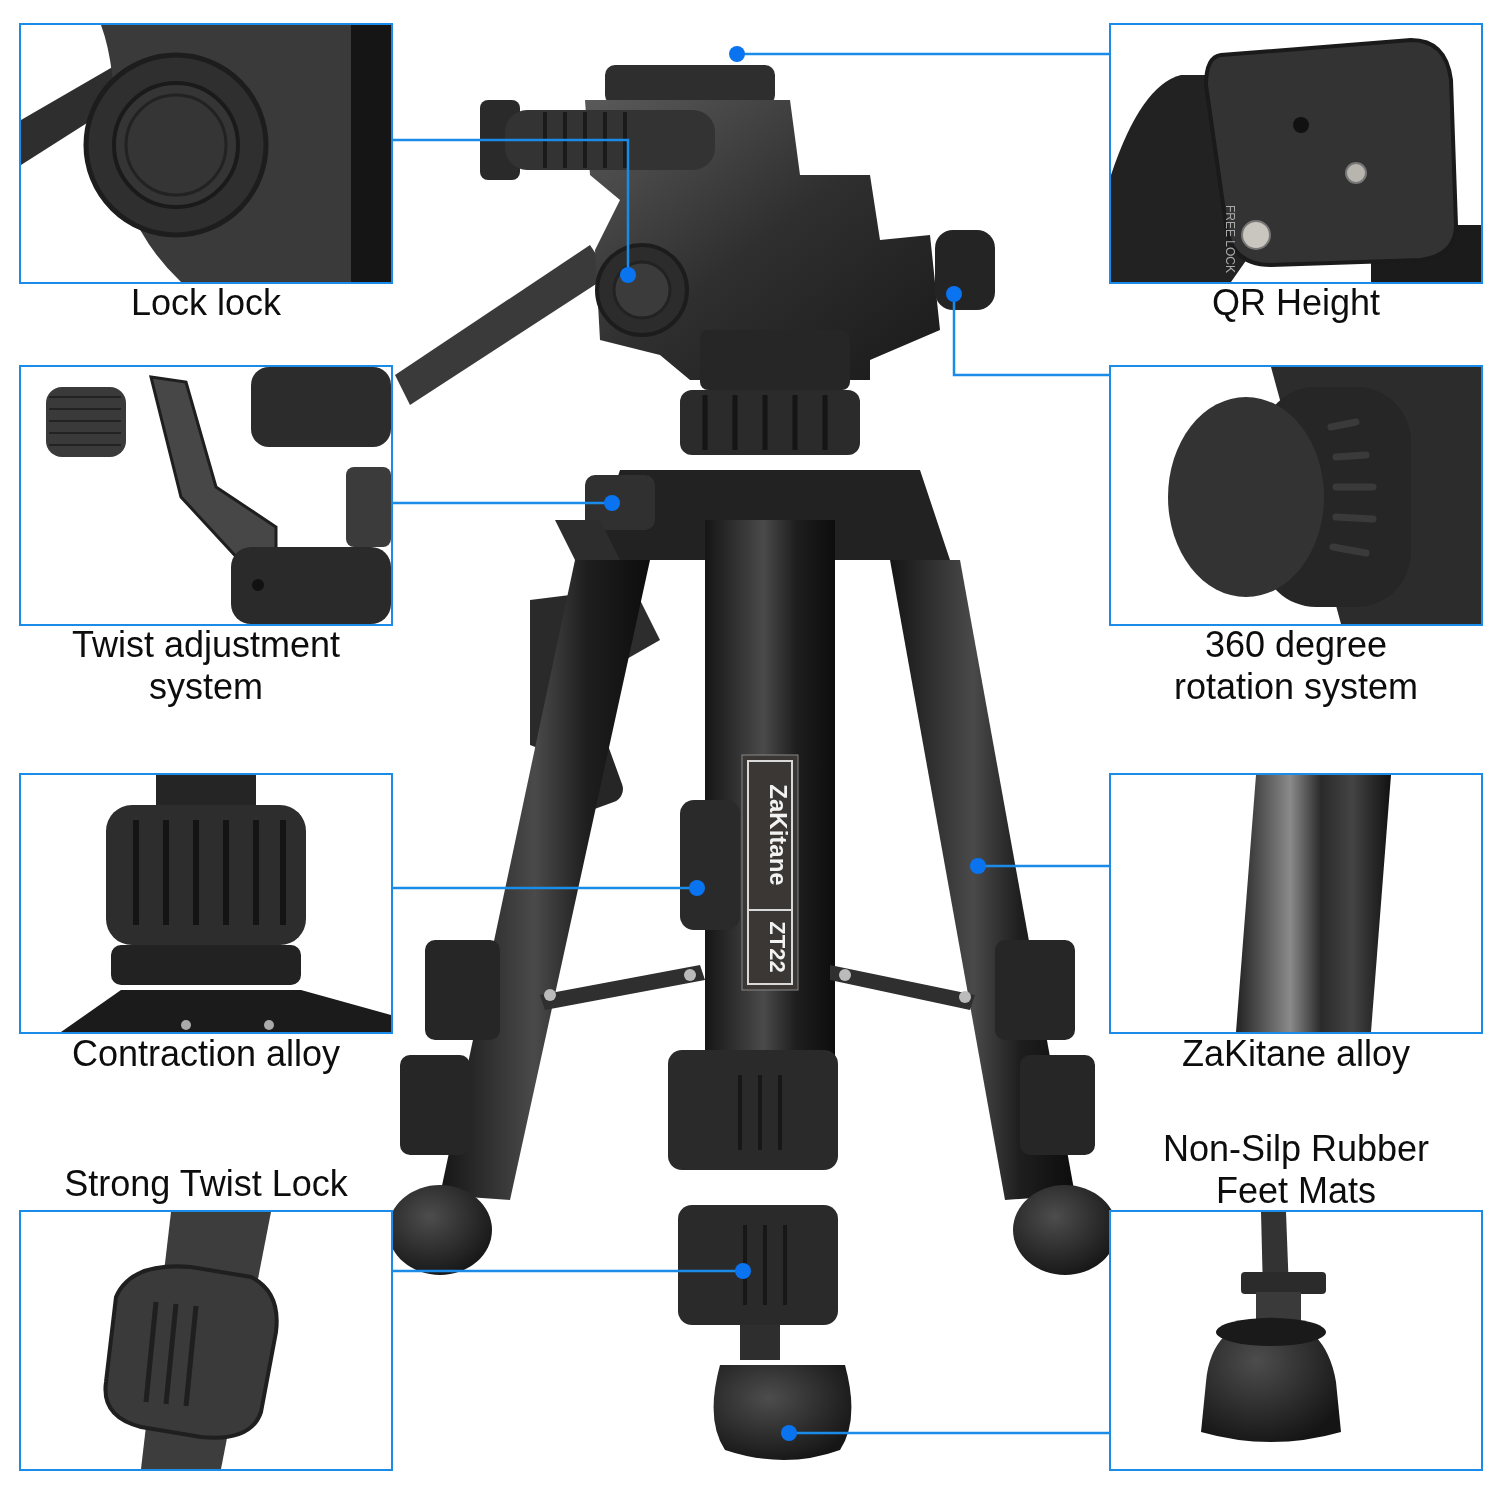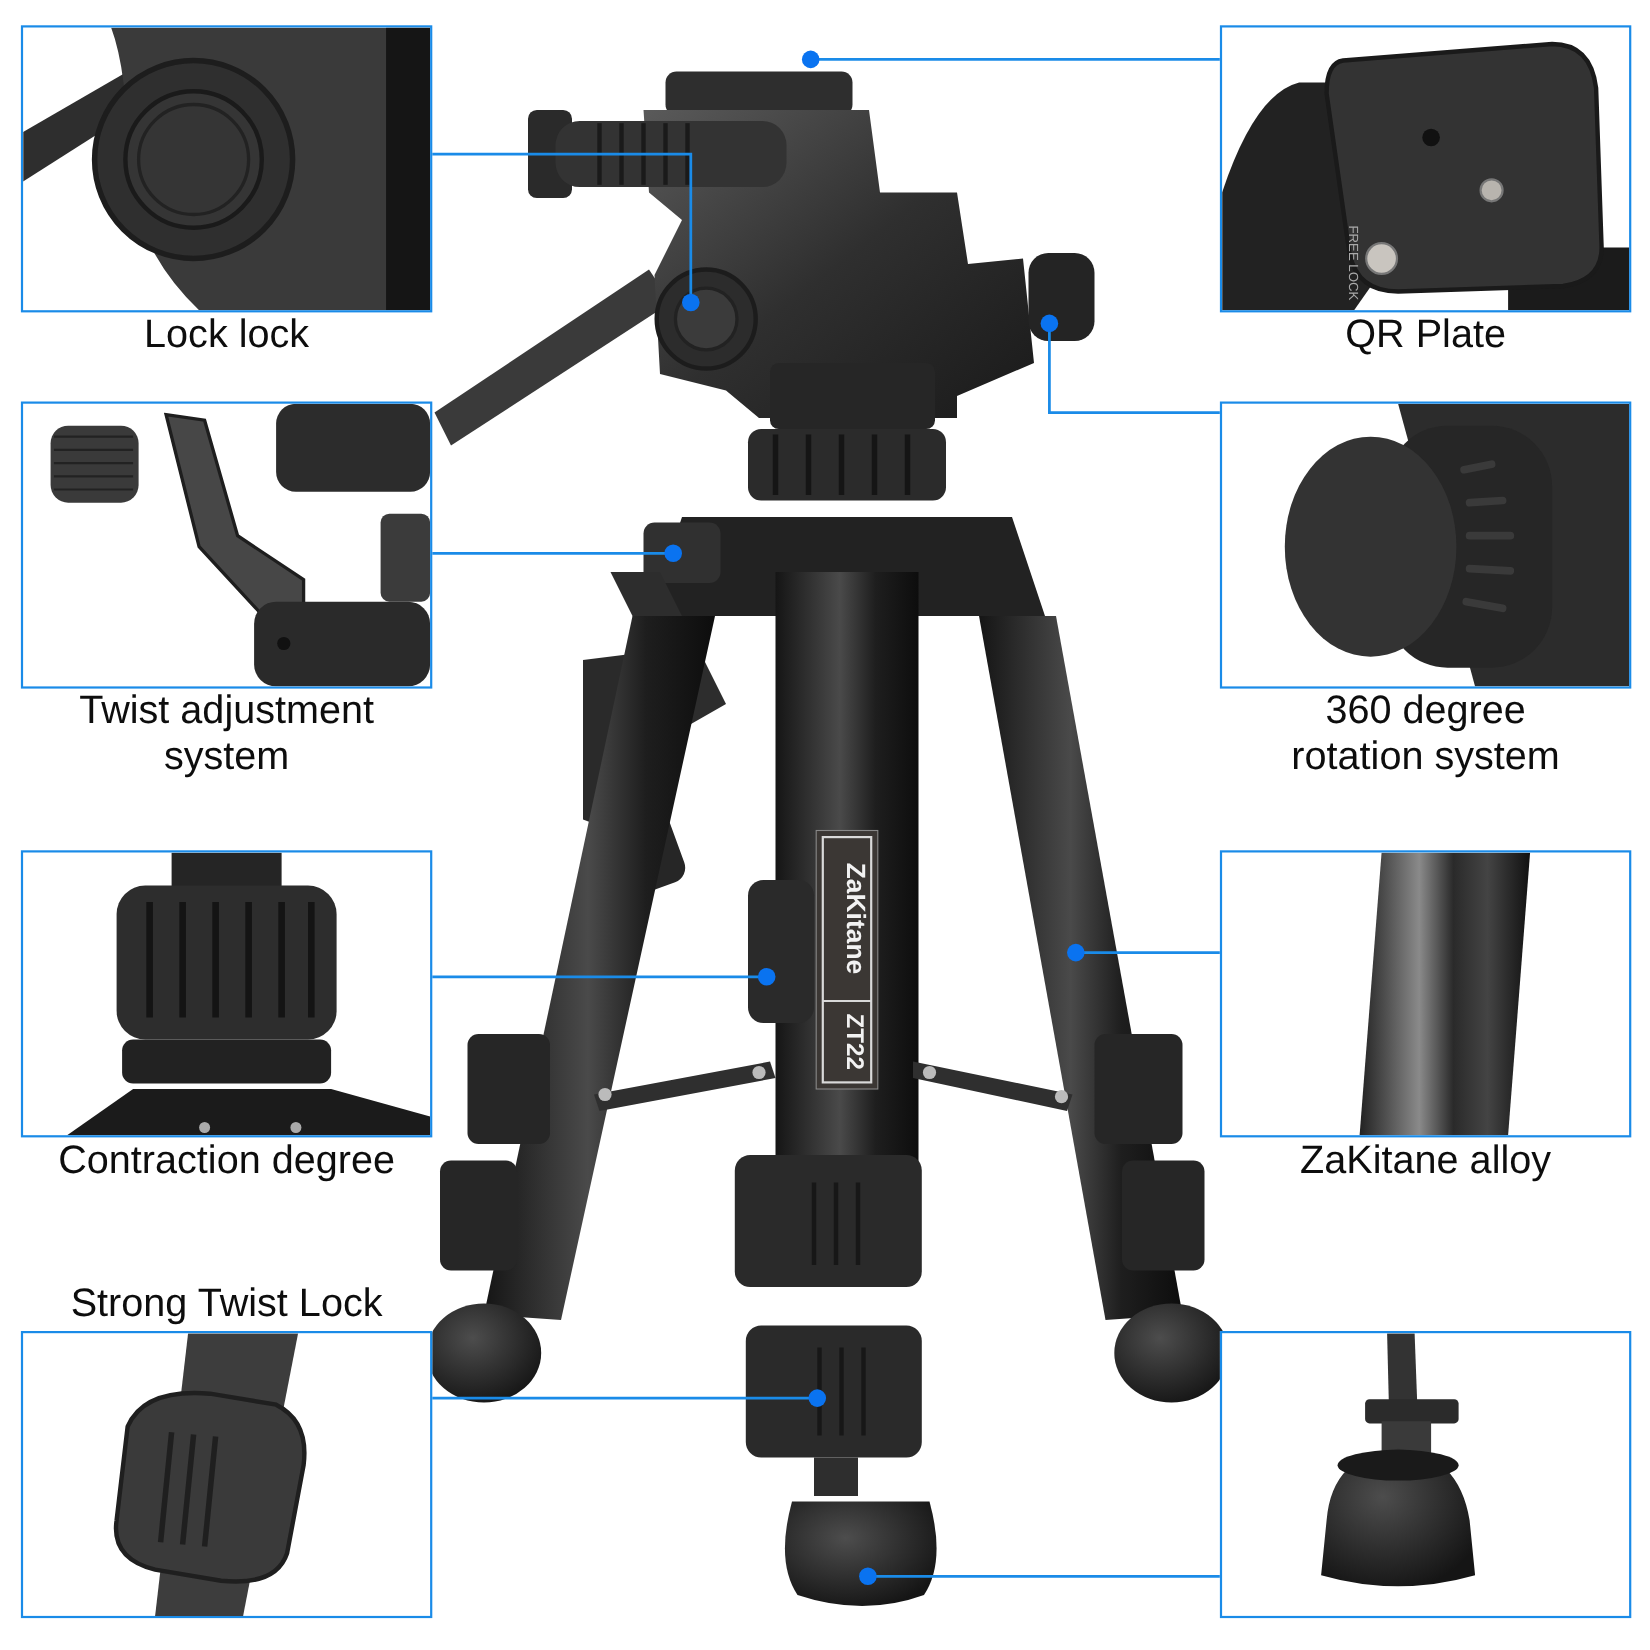--- a/index.html
+++ b/index.html
@@ -202,21 +202,21 @@
           <line x1="235" y1="45" x2="235" y2="150"></line>
             <line x1="262" y1="45" x2="262" y2="150"></line>
         </g>
         <rect x="90" y="170" width="190" height="40" rx="10" fill="#222"></rect>
         <path d="M40 257 L100 215 L280 215 L370 240 L370 257 Z" fill="#1b1b1b"></path>
         <circle cx="165" cy="250" r="5" fill="#aaa"></circle>
           <circle cx="248" cy="250" r="5" fill="#aaa"></circle>
       </svg>
     </div>
   </div>
-  <div class="callout-label" style="left:19px;top:1033px;width:374px;">Contraction degree</div>
+  <div class="callout-label" style="left:19px;top:1033px;width:374px;">Contraction alloy</div>
 
   <div class="callout-label" style="left:19px;top:1163px;width:374px;text-align:center;">Strong Twist Lock</div>
   <div class="callout-box" style="left:19px;top:1210px;width:374px;height:261px;">
     <div class="box-art">
       <svg width="370" height="257" viewBox="0 0 370 257">
         <path d="M150 0 L250 0 L200 257 L120 257 Z" fill="#3d3d3d"></path>
         <path d="M95 85 Q110 50 170 55 L230 65 Q260 80 255 120 L240 200 Q230 230 180 225 L120 215 Q80 205 85 170 Z" fill="#3a3a3a" stroke="#1f1f1f" stroke-width="4"></path>
         <g stroke="#1f1f1f" stroke-width="5">
           <line x1="135" y1="90" x2="125" y2="190"></line>
             <line x1="155" y1="92" x2="145" y2="192"></line>
@@ -232,21 +232,21 @@
         <path d="M0 150 Q30 60 70 50 L120 50 L160 200 L120 257 L0 257 Z" fill="#222"></path>
         <rect x="260" y="200" width="110" height="57" fill="#1b1b1b"></rect>
         <path d="M110 30 L300 15 Q335 15 340 55 L345 200 Q345 230 310 235 L160 240 Q120 240 115 200 L95 60 Q95 32 110 30 Z" fill="#333" stroke="#1a1a1a" stroke-width="4"></path>
         <circle cx="190" cy="100" r="8" fill="#111"></circle>
         <circle cx="245" cy="148" r="10" fill="#b8b4ae" stroke="#777" stroke-width="2"></circle>
         <circle cx="145" cy="210" r="14" fill="#c9c5bf" stroke="#777" stroke-width="2"></circle>
         <text x="115" y="180" fill="#aaa" font-family="Liberation Sans, sans-serif" font-size="12" transform="rotate(90 115 180)">FREE LOCK</text>
       </svg>
     </div>
   </div>
-  <div class="callout-label" style="left:1109px;top:282px;width:374px;">QR Plate</div>
+  <div class="callout-label" style="left:1109px;top:282px;width:374px;">QR Height</div>
 
   <div class="callout-box" style="left:1109px;top:365px;width:374px;height:261px;">
     <div class="box-art">
       <svg width="370" height="257" viewBox="0 0 370 257">
         <path d="M160 0 L370 0 L370 257 L230 257 Z" fill="#2c2c2c"></path>
         <rect x="150" y="20" width="150" height="220" rx="55" fill="#262626"></rect>
         <g stroke="#3a3a3a" stroke-width="7" stroke-linecap="round">
           <line x1="220" y1="60" x2="245" y2="55"></line>
             <line x1="225" y1="90" x2="255" y2="88"></line>
           <line x1="225" y1="120" x2="262" y2="120"></line>
@@ -271,20 +271,22 @@
               <stop offset="0.75" stop-color="#444"></stop>
             <stop offset="1" stop-color="#111"></stop>
           </linearGradient>
         </defs>
         <path d="M145 0 L280 0 L260 257 L125 257 Z" fill="url(#alG)"></path>
       </svg>
     </div>
   </div>
   <div class="callout-label" style="left:1109px;top:1033px;width:374px;">ZaKitane alloy</div>
 
+  <div class="callout-label" style="left:1109px;top:1128px;width:374px;">Non-Silp Rubber
+Feet Mats</div>
   <div class="callout-box" style="left:1109px;top:1210px;width:374px;height:261px;">
     <div class="box-art">
       <svg width="370" height="257" viewBox="0 0 370 257">
         <path d="M150 0 L175 0 L178 80 L152 80 Z" fill="#333"></path>
         <rect x="130" y="60" width="85" height="22" rx="4" fill="#2b2b2b"></rect>
         <rect x="145" y="80" width="45" height="40" fill="#3a3a3a"></rect>
         <path d="M95 170 Q100 110 160 105 Q215 110 225 170 L230 220 Q160 240 90 220 Z" fill="url(#footG)"></path>
         <ellipse cx="160" cy="120" rx="55" ry="14" fill="#1a1a1a"></ellipse>
       </svg>
     </div>

